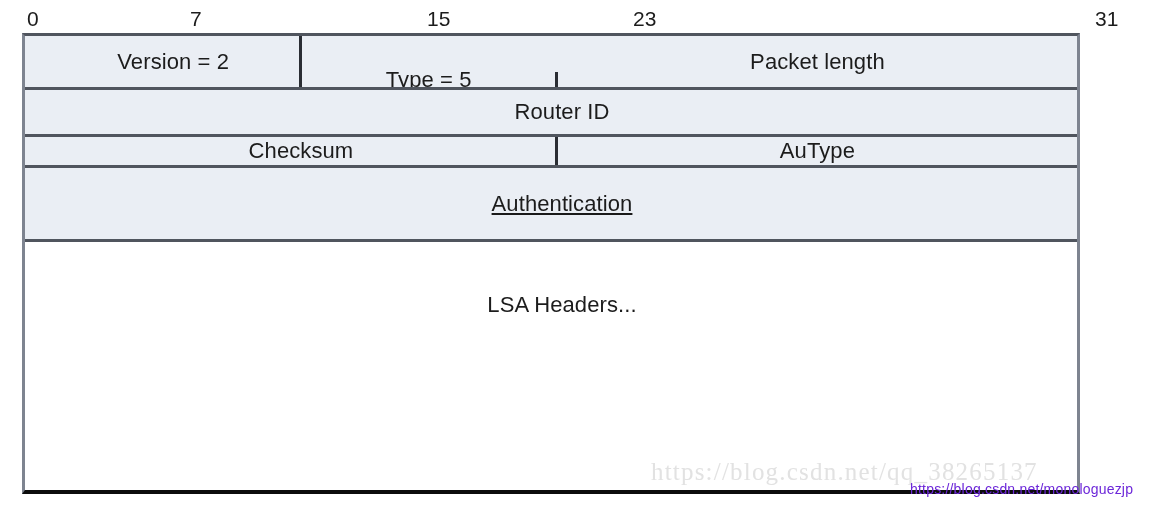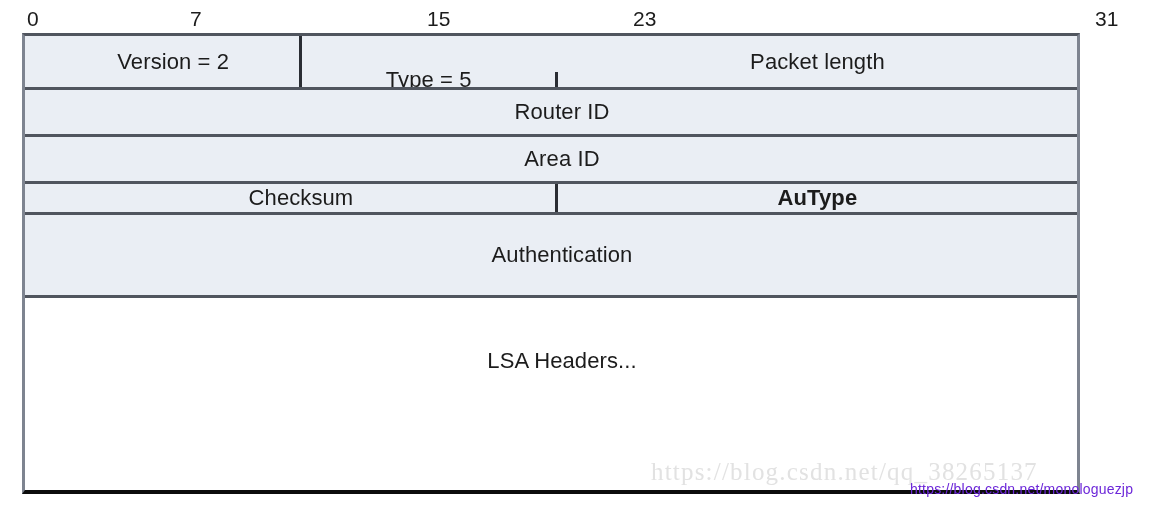--- a/index.html
+++ b/index.html
@@ -89,29 +89,29 @@
   }
   .packet-cell.cell-end {
     border-right: none;
   }
 
   
   .h-r1 { height: 54px; }
   .h-r2 { height: 47px; }
   .h-r3 { height: 47px; }
   .h-r4 { height: 31px; }
-  .h-r5 { height: 83px; }
+  .h-r5 { height: 74px; text-decoration: underline; }
   .h-r6 { height: 126px; }
 
   
   .w-8  { width: 24.8%; }
   .w-8b { width: 24.8%; margin-top: 36px; }
   .w-16 { width: 50.4%; }
   .w-16a{ width: 49.6%; }
-  .w-16b{ width: 50.4%; font-weight: bold; }
+  .w-16b{ width: 50.4%; }
   .w-32 { width: 100%; }
 
   
   .watermark-primary {
     position: absolute;
     left: 651px;
     top: 458px;
     font-family: "Liberation Serif", serif;
     font-size: 25px;
     letter-spacing: 1.2px;
@@ -152,23 +152,20 @@
     <div class="packet-row h-r1">
       <div class="packet-cell w-8">Version = 2</div>
       <div class="packet-cell w-8b">Type = 5</div>
       <div class="packet-cell w-16 cell-end">Packet length</div>
     </div>
 
     <div class="packet-row h-r2">
       <div class="packet-cell w-32 cell-end">Router ID</div>
     </div>
 
-    <div class="packet-row h-r3">
-      <div class="packet-cell w-32 cell-end">Area ID</div>
-    </div>
 
     <div class="packet-row h-r4">
       <div class="packet-cell w-16a">Checksum</div>
       <div class="packet-cell w-16b cell-end">AuType</div>
     </div>
 
     <div class="packet-row h-r5">
       <div class="packet-cell w-32 cell-end">Authentication</div>
     </div>
 

